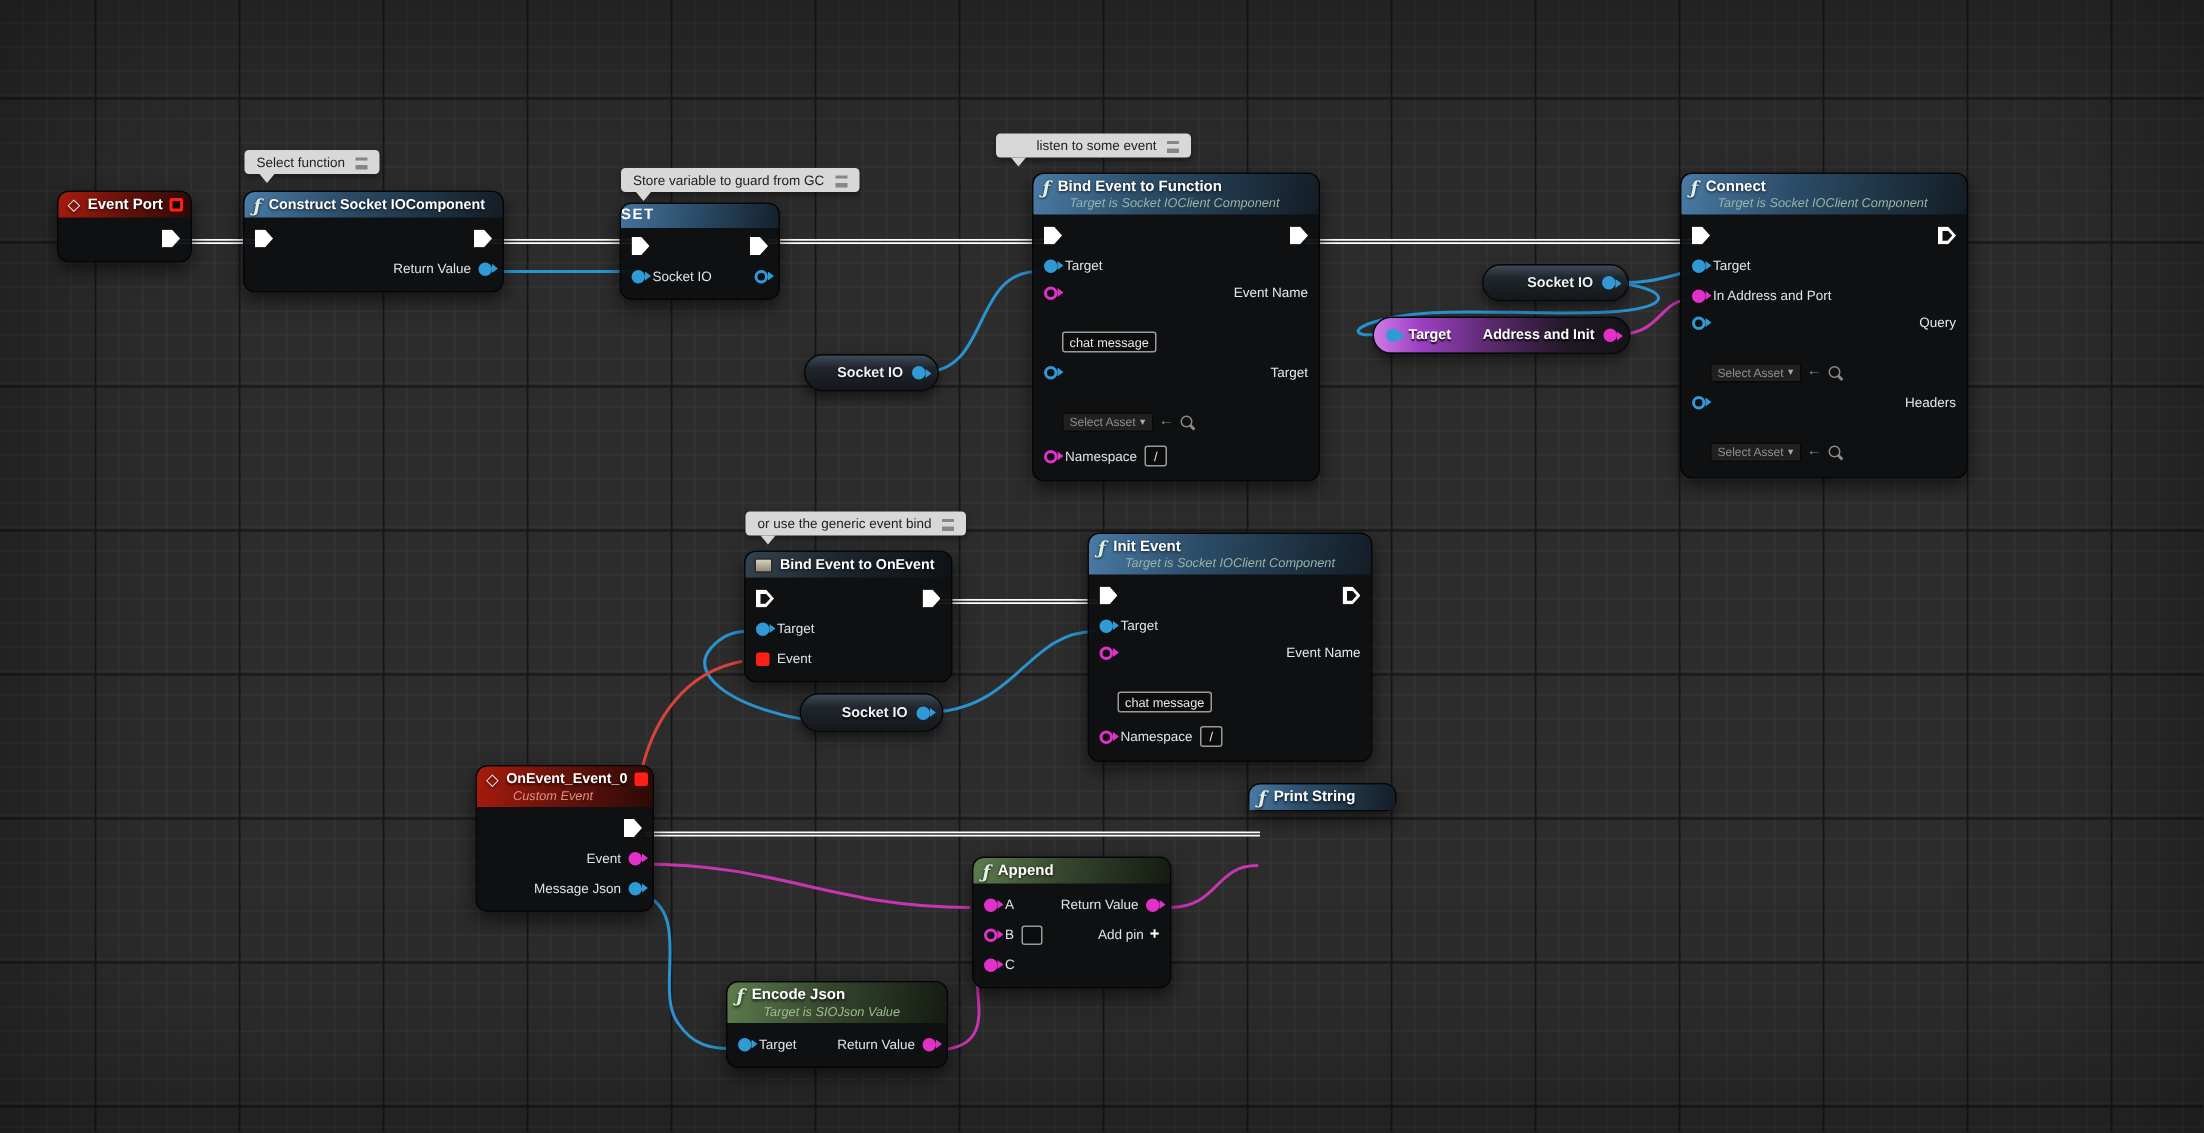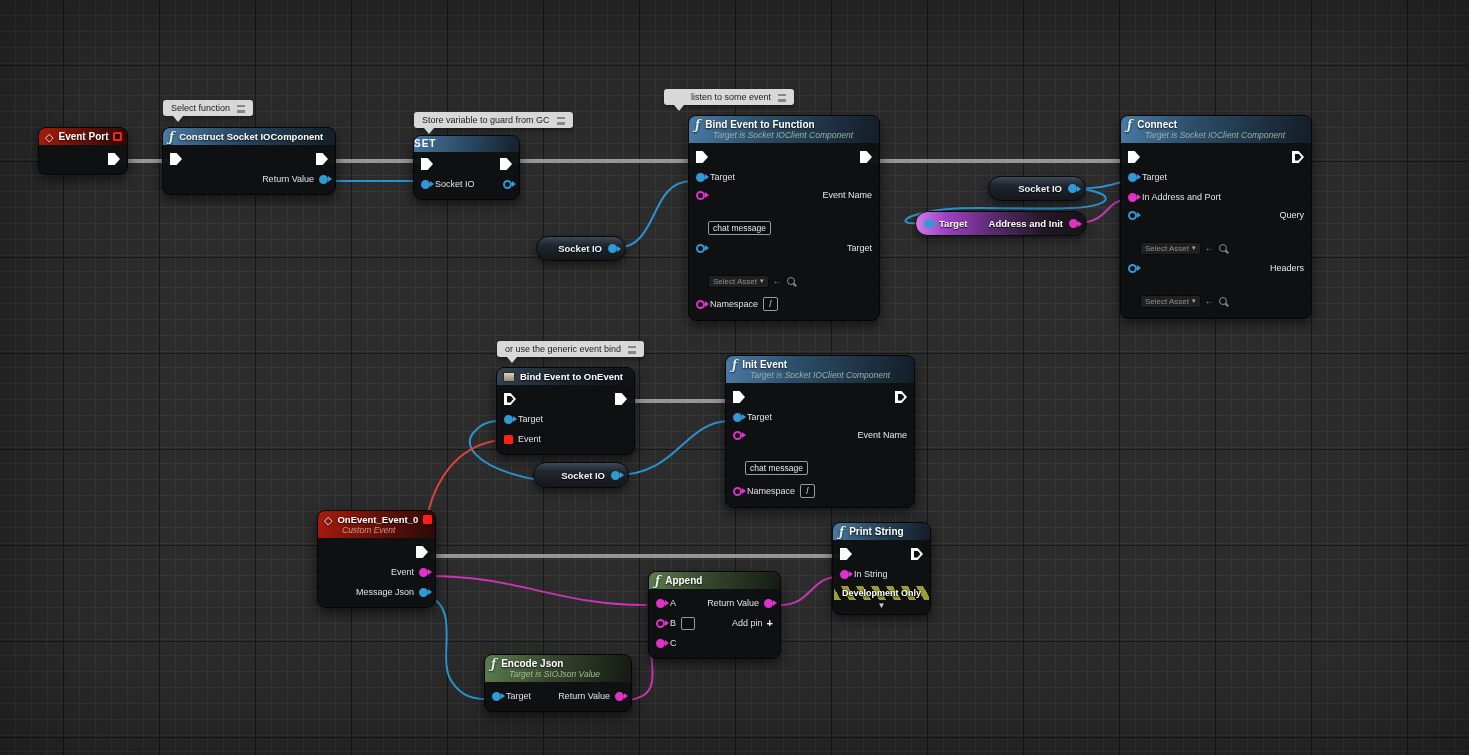--- a/index.html
+++ b/index.html
@@ -413,34 +413,20 @@
     </div>
   </div>
 
   <div class="node" style="left:832px;top:522px;width:97px;">
     <div class="hdr hdr-blue">
       <div class="t1">
         <span class="fic">ƒ</span>
         <span>Print String</span>
       </div>
     </div>
-    <div class="body" style="padding-bottom:2px;">
-      <div class="row between">
-        <span class="exec"></span>
-        <span class="exec h"></span>
-      </div>
-      <div class="row">
-        <span class="pin m f"></span>
-        <span class="lbl">In String</span>
-      </div>
-      <div class="devbanner">
-        <span>Development Only</span>
-      </div>
-      <div class="chev">▼</div>
-    </div>
   </div>
 
   <div class="node" style="left:648px;top:571px;width:131px;">
     <div class="hdr hdr-green">
       <div class="t1">
         <span class="fic">ƒ</span>
         <span>Append</span>
       </div>
     </div>
     <div class="body">

